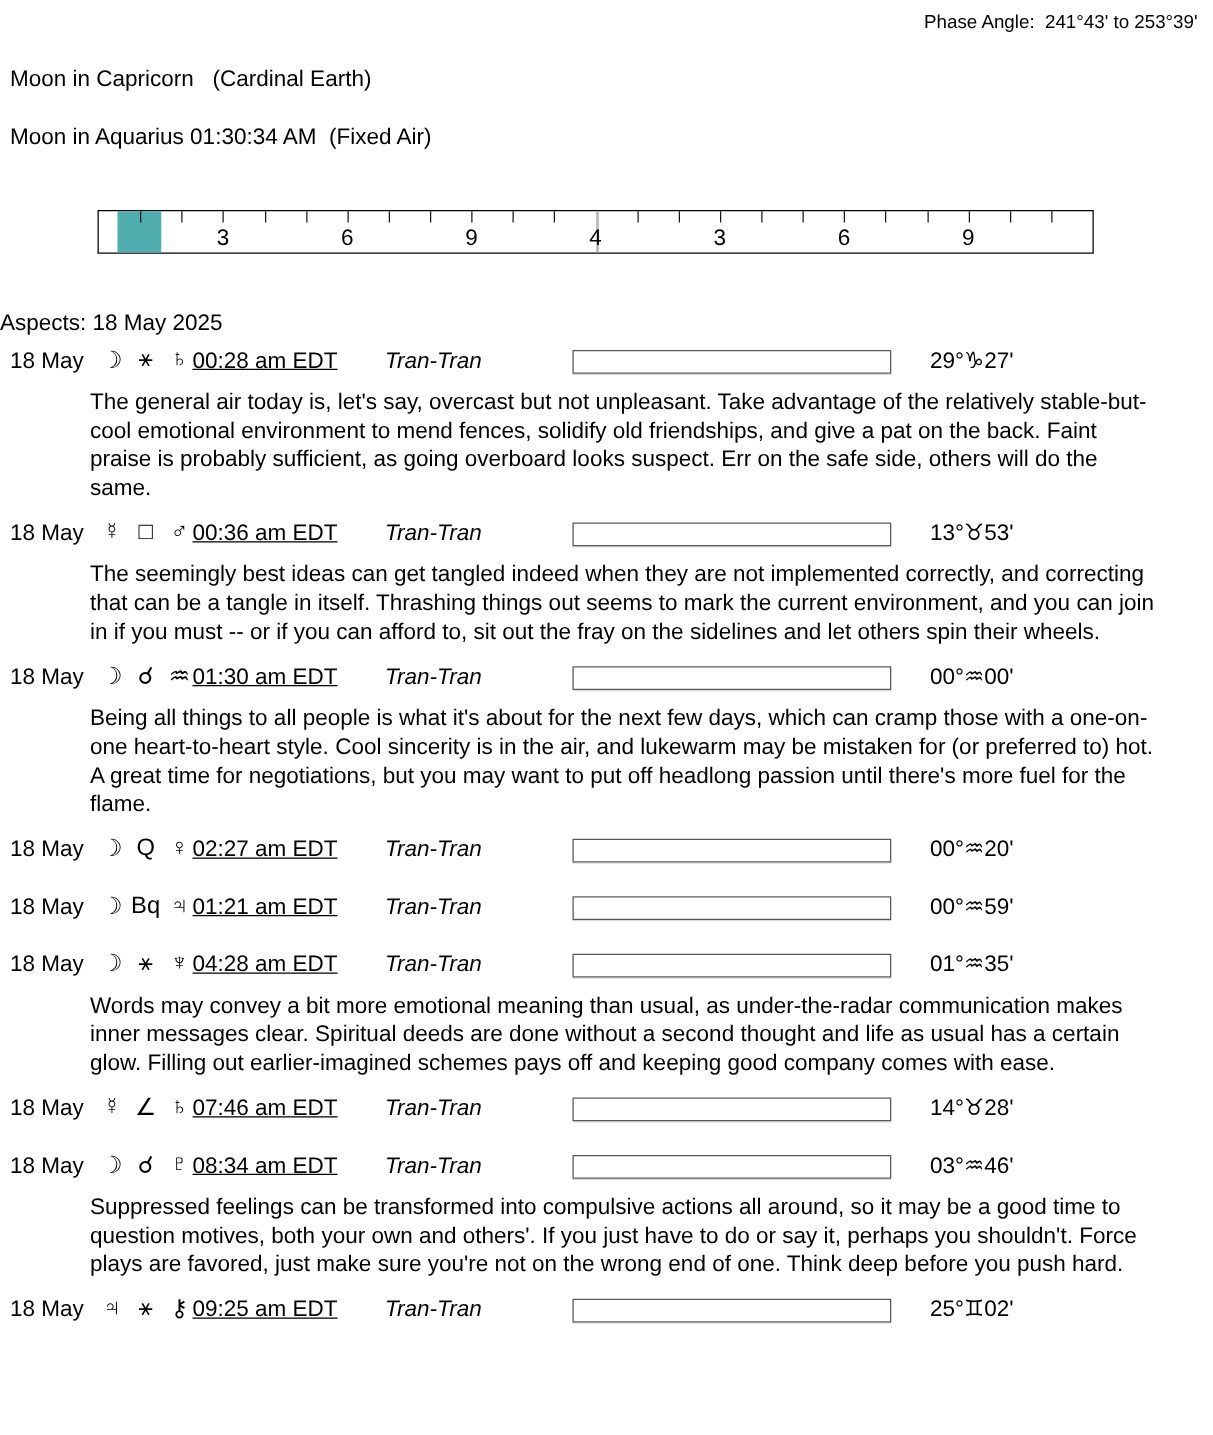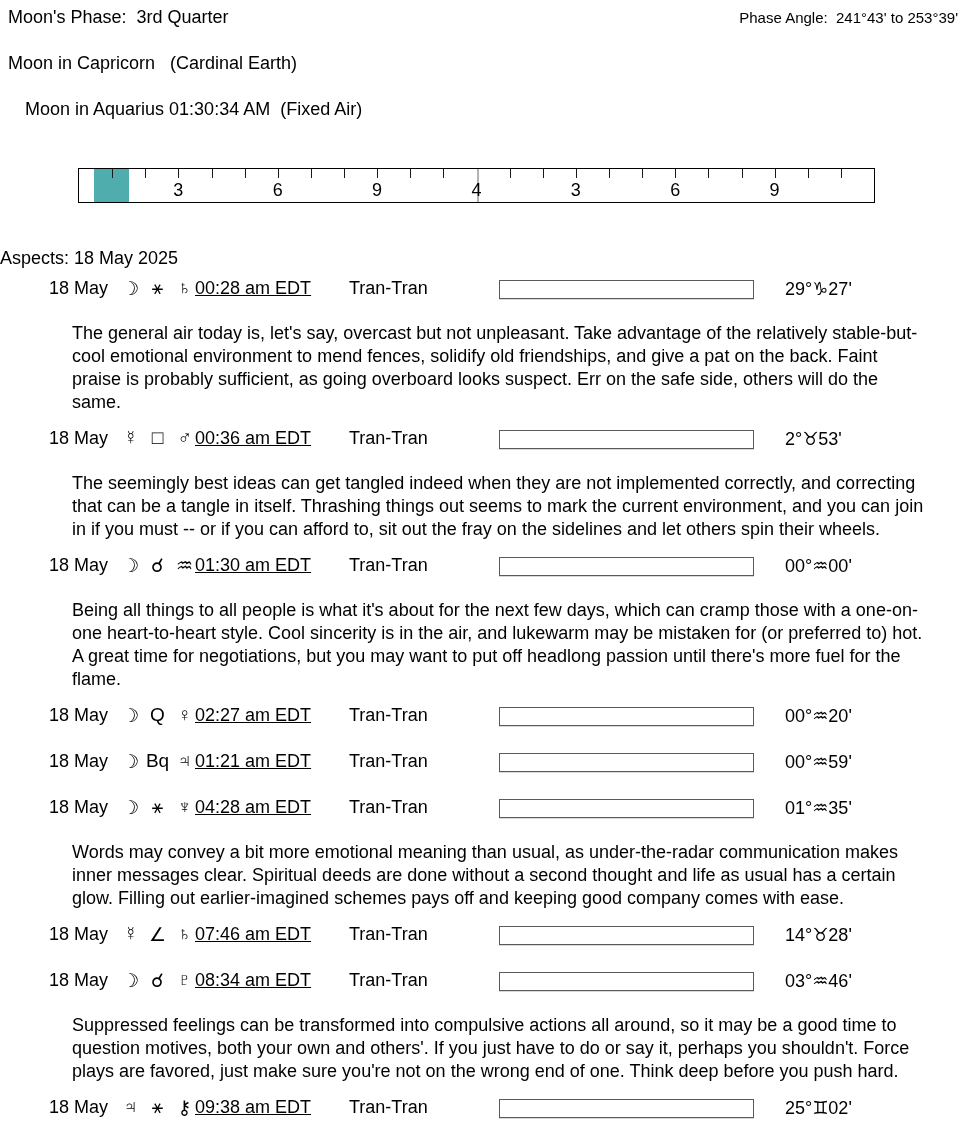--- a/index.html
+++ b/index.html
@@ -4,51 +4,50 @@
 <style>
   html,body{margin:0;padding:0;background:#fff;}
   .page{position:relative;width:970px;height:1148px;background:#fff;color:#000;
         font-family:"Liberation Sans","DejaVu Sans",sans-serif;font-size:18px;overflow:hidden;}
 
   
   .hdr-line{position:absolute;left:8px;white-space:pre;}
   #moons-phase{top:7px;}
   #phase-angle{position:absolute;right:12px;top:9px;font-size:15px;white-space:pre;}
   #moon-in-1{top:53px;}
-  #moon-in-2{top:99px;margin-left:17px;}
+  #moon-in-2{top:99px;}
   #voc-line{top:145px;}
 
   
   .ruler{position:absolute;left:78px;top:168px;width:795px;height:33px;border:1px solid #000;background:#fff;}
   .ruler .tick{position:absolute;top:0;width:1px;height:9px;background:#1a1a1a;}
   .ruler .noon-line{position:absolute;top:0;width:2px;height:33px;background:#b3b3b3;}
   .ruler .hour-label{position:absolute;top:11px;transform:translateX(-50%);font-size:18px;}
   .ruler .voc-block{position:absolute;top:0;height:33px;}
 
   
   #aspects-title{position:absolute;top:248px;left:0;width:944px;text-align:left;}
   #aspect-list{position:absolute;top:278px;left:0;width:970px;}
-  .a-row{position:relative;height:28px;margin-bottom:18px;margin-left:41px;}
+  .a-row{position:relative;height:28px;margin-bottom:18px;}
   .a-row.has-text{margin-bottom:0;}
   .a-date{position:absolute;left:8px;white-space:pre;}
   .a-syms{position:absolute;left:76px;top:-1px;width:82px;display:flex;}
   .a-sym{width:27px;text-align:center;font-size:19px;}
   .a-time{position:absolute;left:154px;white-space:pre;text-decoration:underline;}
-  .a-type{position:absolute;left:308px;white-space:pre;}
+  .a-type{position:absolute;left:308px;white-space:pre;font-style:italic;}
   .a-bar{position:absolute;left:458px;top:2px;width:253px;height:17px;border:1px solid #5a5a5a;background:#fff;box-shadow:0 1px 0 #d9d9d9;}
   .a-fill{height:100%;}
   .a-deg{position:absolute;left:744px;white-space:pre;}
-  .a-text{margin:16px 0 14px 72px;width:856px;line-height:23px;}
+  .a-text{margin:4px 0 14px 72px;width:856px;line-height:23px;}
 </style>
 </head>
 <body>
 
 <div class="page">
 
-  <div class="hdr-line" id="moons-phase">Moon's Phase:  3rd Quarter</div>
   <div id="phase-angle">Phase Angle:  241°43' to 253°39'</div>
   <div class="hdr-line" id="moon-in-1">Moon in Capricorn   (Cardinal Earth)</div>
   <div class="hdr-line" id="moon-in-2">Moon in Aquarius 01:30:34 AM  (Fixed Air)</div>
 
   <div class="ruler" id="ruler">
       <div class="voc-block" style="left: 15.4694px; width: 34.7812px; background: rgb(79, 173, 173);"></div>
       <div class="tick" style="left: 33.125px;"></div>
       <div class="tick" style="left: 66.25px;"></div>
       <div class="tick" style="left: 99.375px;"></div>
       <div class="tick" style="left: 132.5px;"></div>
@@ -106,21 +105,21 @@
       <span class="a-syms">
         <span class="a-sym s1">☿</span>
         <span class="a-sym s2">□</span>
         <span class="a-sym s3">♂</span>
       </span>
       <span class="a-time">00:36 am EDT</span>
       <span class="a-type">Tran-Tran</span>
       <span class="a-bar">
         <span class="a-fill" style="width: 31%; background: rgb(169, 189, 93);"></span>
       </span>
-      <span class="a-deg">2°♉53'</span>
+      <span class="a-deg">13°♉53'</span>
     </div>
   <div class="a-text">The seemingly best ideas can get tangled indeed when they are not implemented correctly, and correcting that can be a tangle in itself. Thrashing things out seems to mark the current environment, and you can join in if you must -- or if you can afford to, sit out the fray on the sidelines and let others spin their wheels.</div>
       </div>
       <div>
     <div class="a-row has-text">
       <span class="a-date">18 May</span>
       <span class="a-syms">
         <span class="a-sym s1">☽</span>
         <span class="a-sym s2">☌</span>
         <span class="a-sym s3">♒</span>
@@ -217,21 +216,21 @@
   <div class="a-text">Suppressed feelings can be transformed into compulsive actions all around, so it may be a good time to question motives, both your own and others'. If you just have to do or say it, perhaps you shouldn't. Force plays are favored, just make sure you're not on the wrong end of one. Think deep before you push hard.</div>
       </div>
       <div>
     <div class="a-row">
       <span class="a-date">18 May</span>
       <span class="a-syms">
         <span class="a-sym s1">♃</span>
         <span class="a-sym s2">⚹</span>
         <span class="a-sym s3">⚷</span>
       </span>
-      <span class="a-time">09:38 am EDT</span>
+      <span class="a-time">09:25 am EDT</span>
       <span class="a-type">Tran-Tran</span>
       <span class="a-bar">
         <span class="a-fill" style="width: 60%; background: rgb(138, 196, 236);"></span>
       </span>
       <span class="a-deg">25°♊02'</span>
     </div>
   </div>
     </div>
 
 </div>

